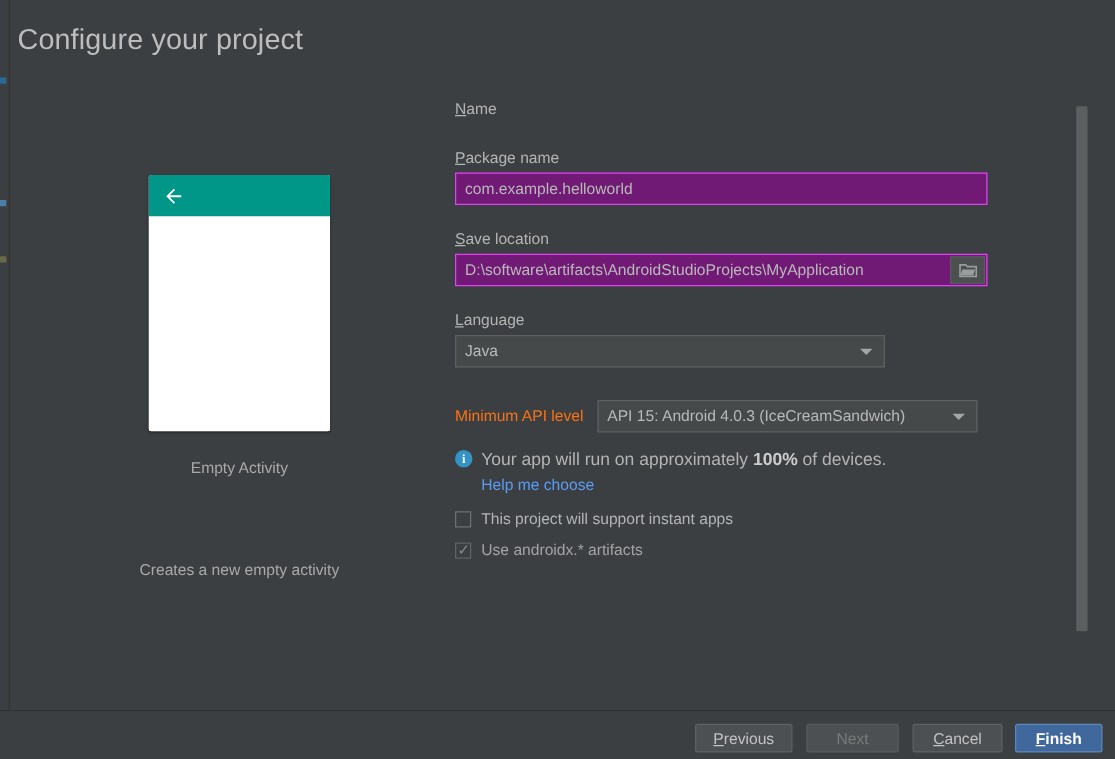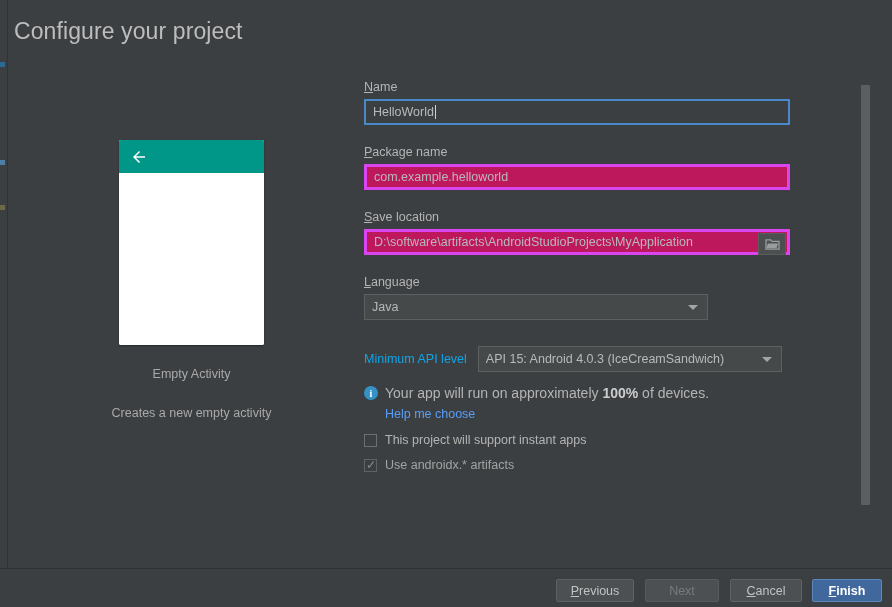--- a/index.html
+++ b/index.html
@@ -52,37 +52,37 @@
   .back-arrow {
     position: absolute; left: 11px; top: 8px;
     width: 18px; height: 18px;
   }
   .phone-body { width: 100%; height: 172px; background: #fff; }
   .preview-name {
     margin-top: 22px; text-align: center;
     font-size: 12.5px; color: #a9a9a9;
   }
   .preview-desc {
-    margin-top: 25px; text-align: center;
+    margin-top: 68px; text-align: center;
     font-size: 12.5px; color: #a9a9a9;
   }
 
   
   .form {
     position: absolute; left: 355px; top: 80px; width: 435px;
   }
   .field-label {
     font-size: 12.5px; color: #b4b4b4; margin-bottom: 5px;
   }
   .field-label u { text-decoration: underline; }
   .textfield {
     position: relative;
     width: 426px; height: 26px;
-    background: #be185d;
-    border: 3px solid #d946ef;
+    background: #701a75;
+    border: 1px solid #d946ef;
     display: flex; align-items: center;
     font-size: 12.5px; color: #b9b9b9;
   }
   .textfield .val { padding-left: 7px; white-space: nowrap; overflow: hidden; }
   .textfield.focused {
     border: 2px solid #4a88c7;
     background: #3c3f41;
   }
   .caret {
     display: inline-block; width: 1px; height: 14px;
@@ -108,21 +108,21 @@
     border-left: 5px solid transparent;
     border-right: 5px solid transparent;
     border-top: 5px solid #a2a6a6;
   }
   .gap-sm { height: 20px; }
   .gap-md { height: 26px; }
 
   
   .api-row { display: flex; align-items: center; }
   .api-label {
-    font-size: 12.5px; color: #0ea5e9; white-space: nowrap;
+    font-size: 12.5px; color: #f97316; white-space: nowrap;
     margin-right: 11px;
   }
   .combo.api { width: 304px; }
 
   .info-row {
     display: flex; align-items: center; margin-top: 13px;
   }
   .info-icon {
     width: 14px; height: 14px; border-radius: 50%;
     background: #3592c4; color: #fff;
@@ -221,24 +221,20 @@
         <div class="phone-body"></div>
       </div>
       <div class="preview-name">Empty Activity</div>
       <div class="preview-desc">Creates a new empty activity</div>
     </div>
 
     <div class="form">
 
       
       <div class="field-label"><u>N</u><span>ame</span></div>
-      <div class="textfield focused">
-        <span class="val">HelloWorld</span>
-          <span class="caret"></span>
-      </div>
 
       <div class="gap-sm"></div>
 
       
       <div class="field-label"><u>P</u><span>ackage name</span></div>
       <div class="textfield">
         <span class="val">com.example.helloworld</span>
       </div>
 
       <div class="gap-sm"></div>

